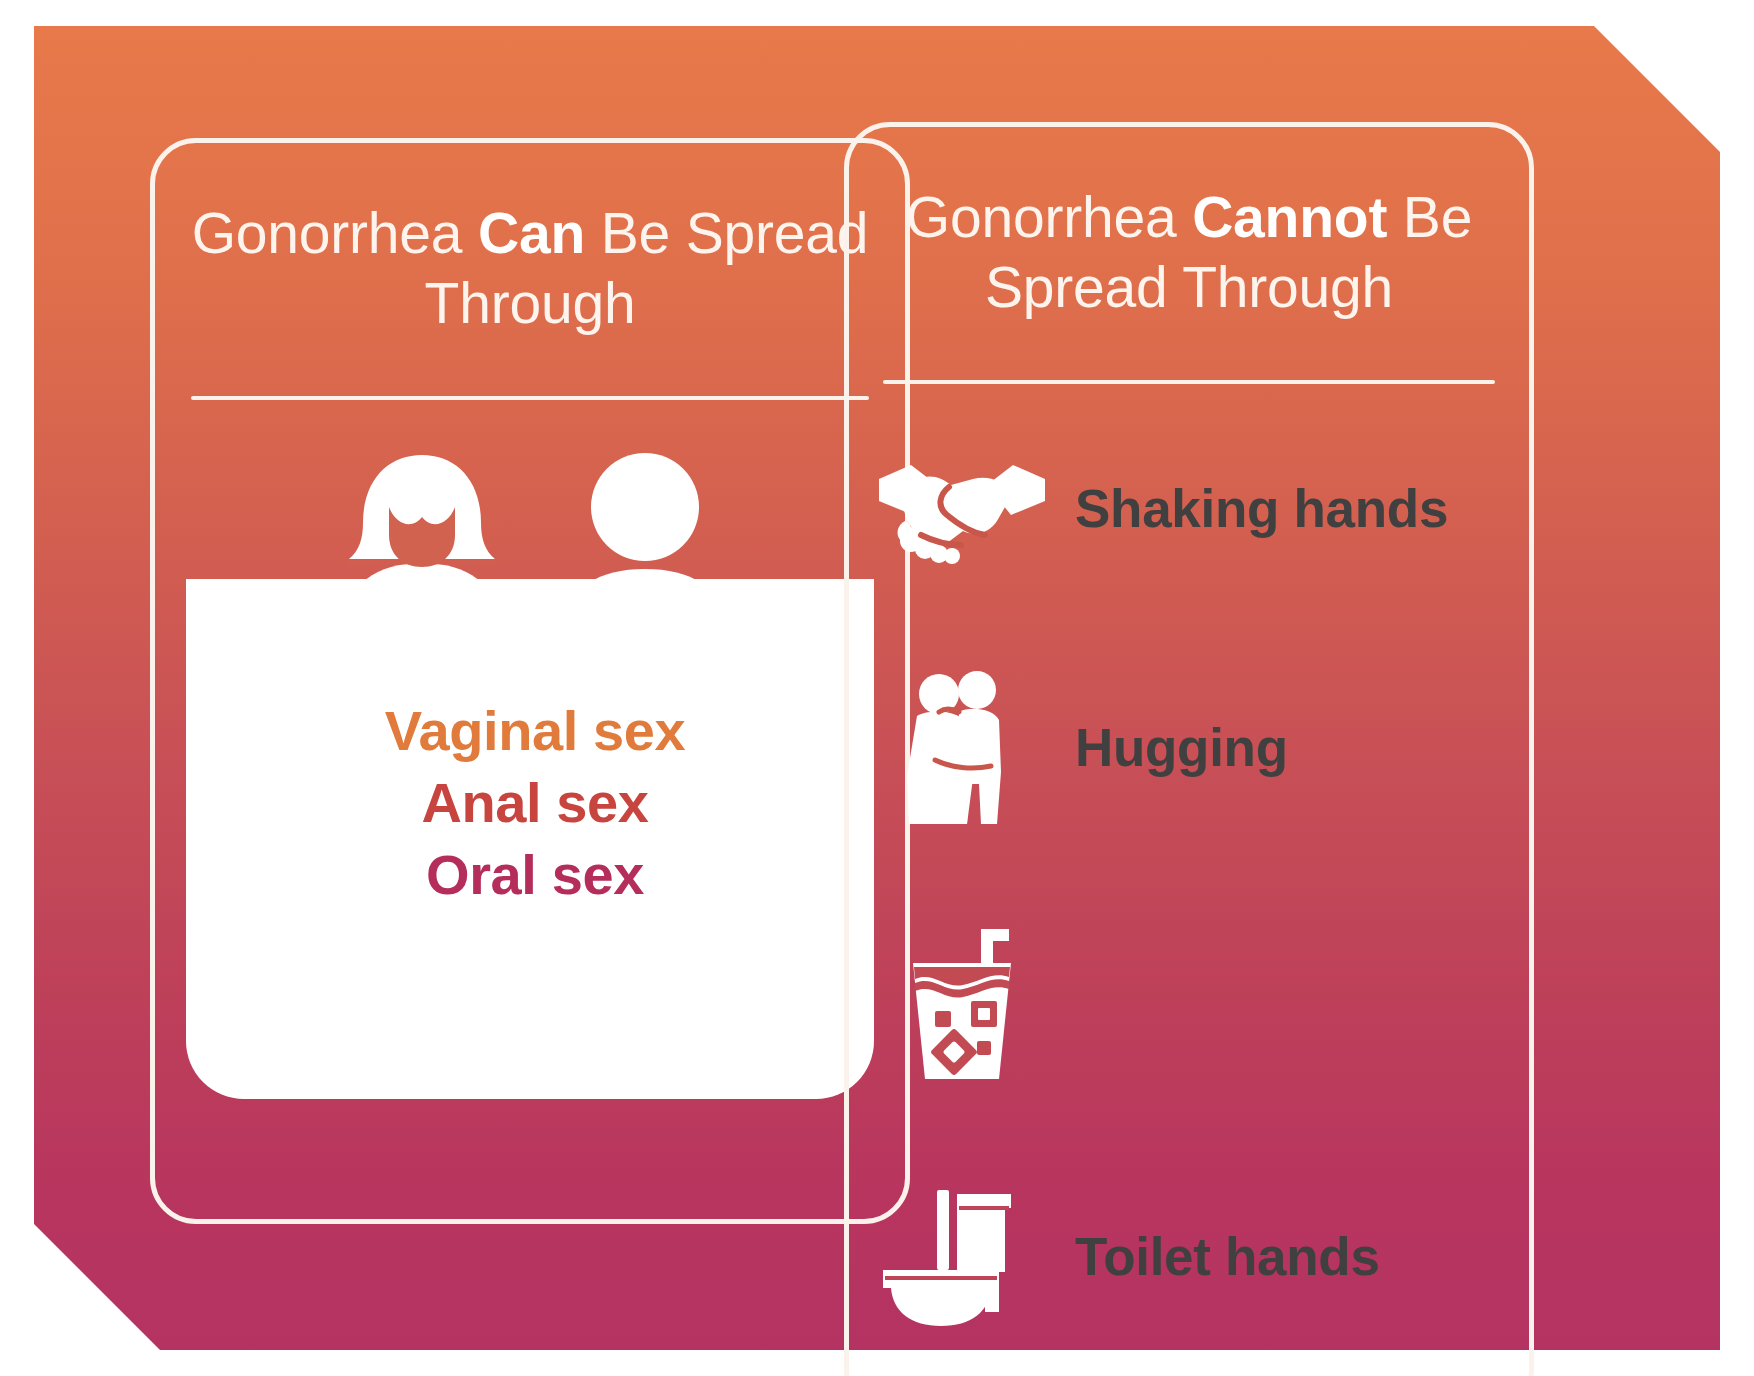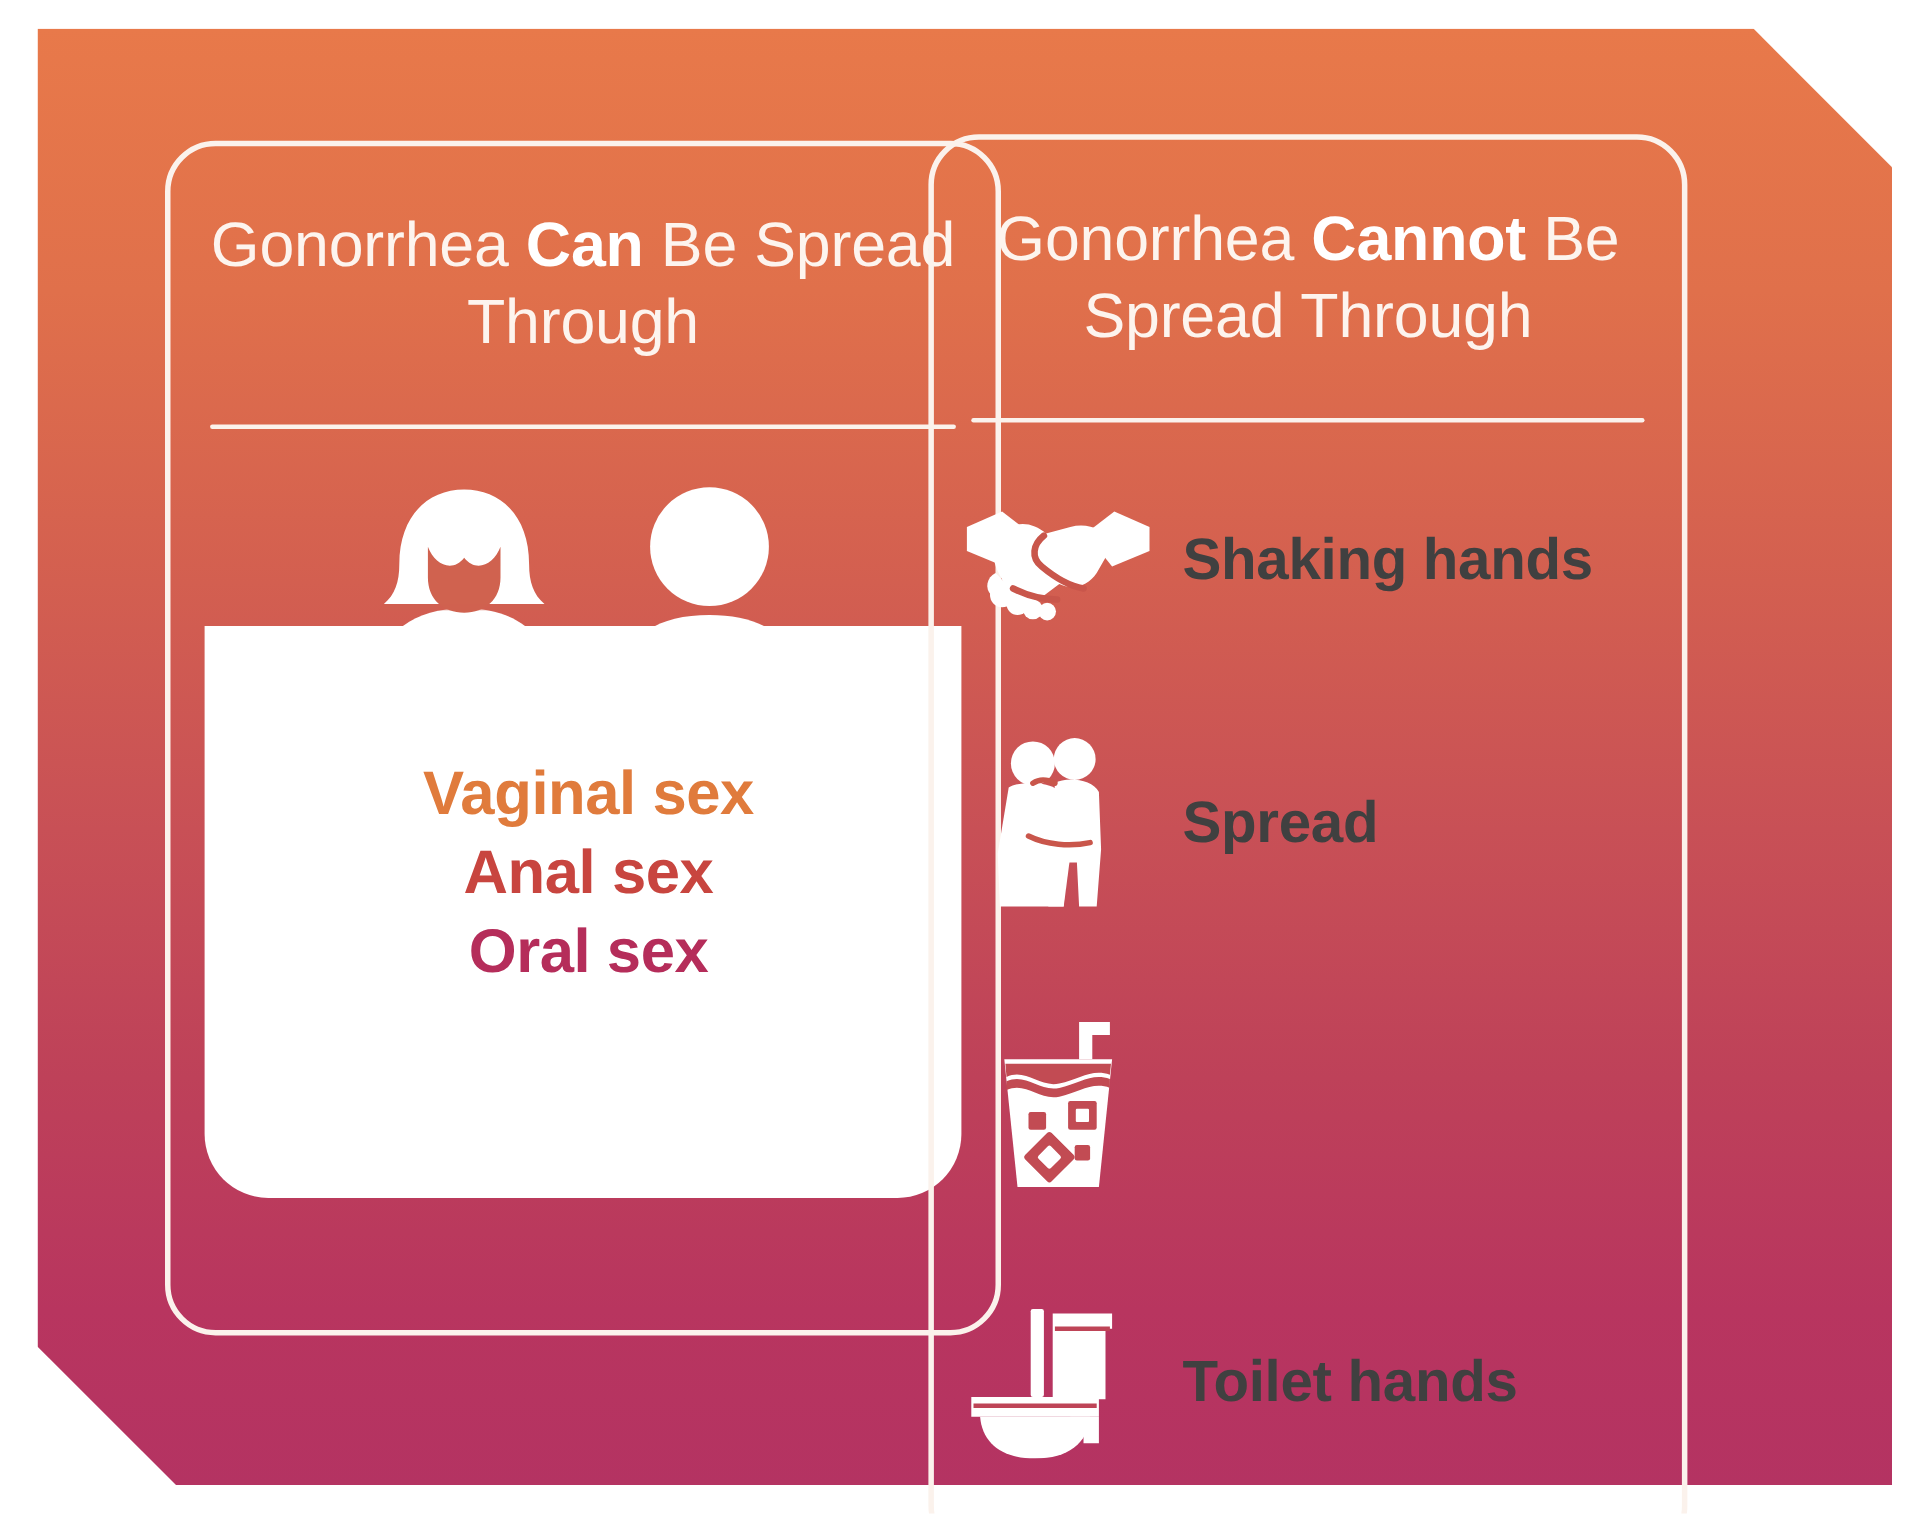--- a/index.html
+++ b/index.html
@@ -28,21 +28,21 @@
     clip-path: polygon(0 0, calc(100% - 126px) 0, 100% 126px, 100% 100%, 126px 100%, 0 calc(100% - 126px));
   }
 
   
   .panel{
     position:absolute;
     border:5px solid #FBF2EC;
     border-radius:46px;
     box-sizing:border-box;
   }
-  .panel-left{ left:150px; top:128px; width:760px; height:1086px;text-decoration:underline; }
+  .panel-left{ left:150px; top:138px; width:760px; height:1086px;text-decoration:underline; }
   .panel-right{ left:844px; top:122px; width:690px; height:1293px; }
 
   .panel-title{
     position:absolute;
     left:0; right:0;
     color:#FDF4EE;
     font-size:57px;
     line-height:1.22;
     font-weight:300;
     letter-spacing:-0.2px;
@@ -234,21 +234,21 @@
                        L118 84 C98 88 76 84 66 76 C60 70 62 62 70 58 Z"></path>
               <path d="M112 62 C124 68 126 86 112 96 C96 106 72 108 56 104
                        L54 90 C72 94 94 90 104 82 C110 76 108 68 100 64 Z"></path>
             </g>
             <g stroke="#C9564B" stroke-width="5" fill="none" stroke-linecap="round">
               <path d="M82 44 C74 40 68 40 62 44"></path>
               <path d="M58 92 C74 100 96 102 114 98"></path>
             </g>
           </svg>
         </div>
-        <div class="row-label">Spread</div>
+        <div class="row-label">Hugging</div>
       </div>
 
       <div class="row">
         <div class="row-icon">
           <svg width="170" height="160" viewBox="0 0 170 160" xmlns="http://www.w3.org/2000/svg">
             <g fill="#FFFFFF">
 
               <path d="M104 2 L132 2 L132 14 L116 14 L116 36 L104 36 Z"></path>
 
               <path d="M36 36 L134 36 L122 152 L48 152 Z"></path>

